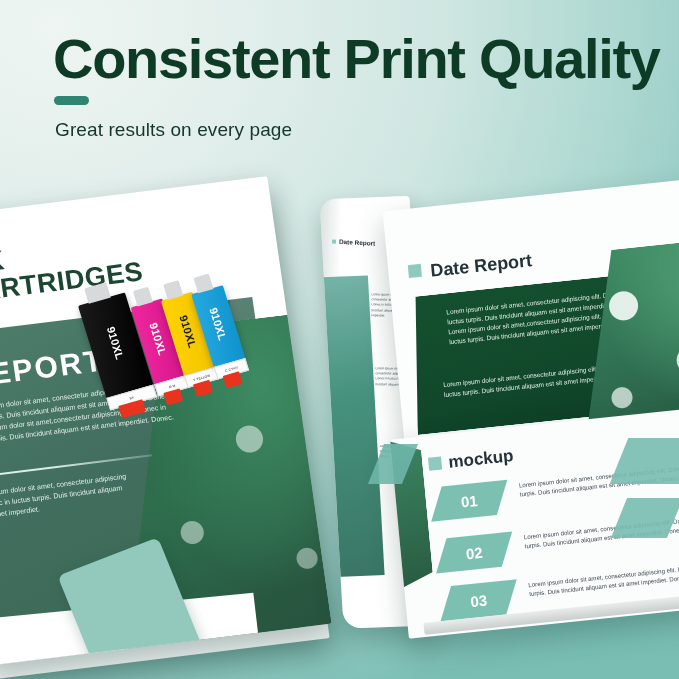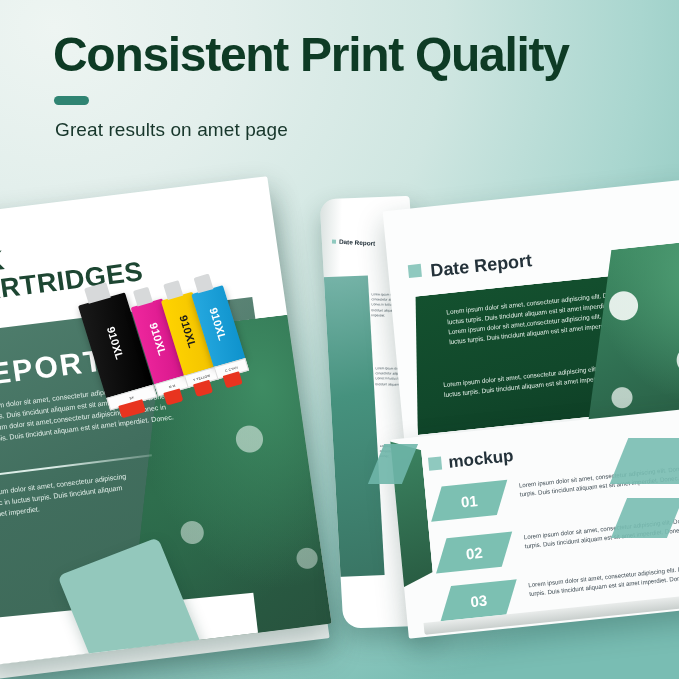--- a/index.html
+++ b/index.html
@@ -9,21 +9,21 @@
   }
   #stage{
     position:relative;width:679px;height:679px;overflow:hidden;
     background:
       radial-gradient(120% 110% at 8% 4%, #EEF5F2 0%, #E3EFEC 22%, #CFE6E1 48%, #A9D6CF 72%, #79BDB3 100%);
   }
   
   #header{position:absolute;left:0;top:0;width:679px;height:175px;}
   #title{
     position:absolute;left:53px;top:31px;
-    font-size:48px;font-weight:700;letter-spacing:-1.3px;
+    font-size:56px;font-weight:700;letter-spacing:-1.3px;
     color:#0E3B25;line-height:1;white-space:nowrap;
   }
   #accent-dash{
     position:absolute;left:54px;top:96px;width:35px;height:9px;
     border-radius:5px;background:#2F8472;
   }
   #subtitle{
     position:absolute;left:55px;top:119px;
     font-size:19px;font-weight:400;color:#17362B;letter-spacing:.1px;
   }
@@ -254,21 +254,21 @@
   #wedge3{left:376px;top:444px;width:34px;height:40px;transform:skewX(-22deg);background:#6FB6AA;}
 </style>
 </head>
 <body>
 
 <div id="stage">
 
   <div id="header">
     <div id="title">Consistent Print Quality</div>
     <div id="accent-dash"></div>
-    <div id="subtitle">Great results on amet page</div>
+    <div id="subtitle">Great results on every page</div>
   </div>
 
   <div id="left-brochure">
     <div id="left-under-sheet"></div>
 
     <div id="left-cover">
       <div id="left-green-panel"></div>
 
       <div id="left-photo"></div>
 

